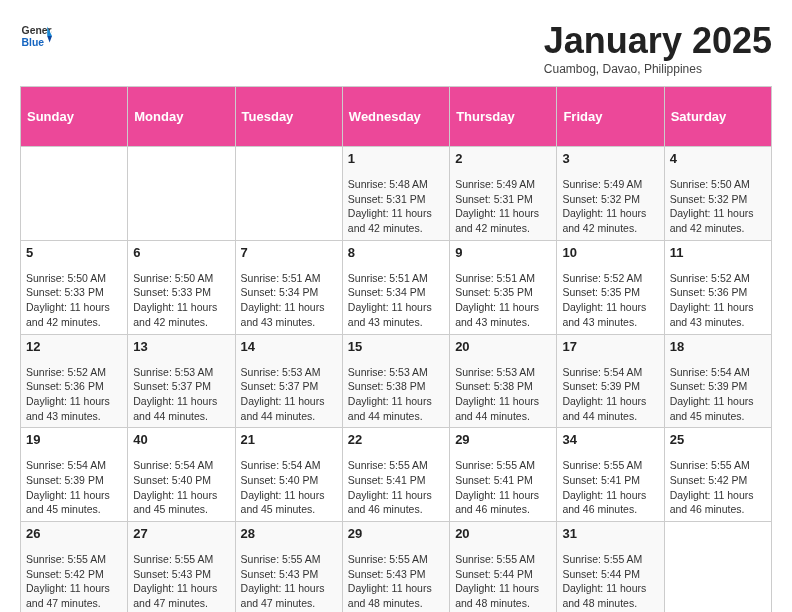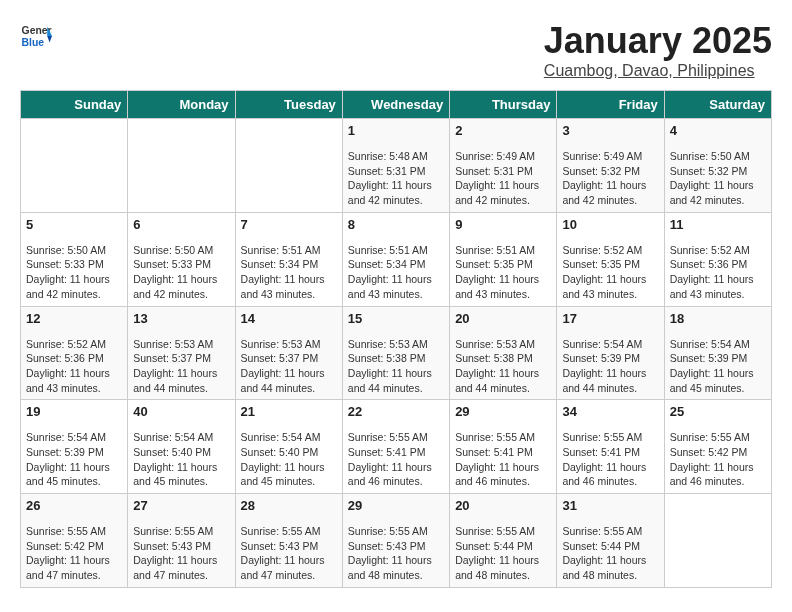--- a/index.html
+++ b/index.html
@@ -27,34 +27,33 @@
     }
     .title-area {
       text-align: left;
     }
     .month-title {
       font-size: 36px;
       font-weight: bold;
       color: #222;
     }
     .location-title {
-      font-size: 16px;
+      font-size: 12px;
       color: #444;
-      text-decoration: underline;
     }
     table {
       width: 100%;
       border-collapse: collapse;
       table-layout: fixed;
     }
     thead th {
-      background-color: #0f766e;
+      background-color: #ec4899;
       color: #fff;
-      text-align: right;
-      padding: 6px 6px;
+      text-align: left;
+      padding: 22px 6px;
       font-size: 13px;
       font-weight: bold;
       border: 1px solid #ccc;
     }
     tbody td {
       border: 1px solid #ccc;
       vertical-align: top;
       padding: 4px 5px;
       font-size: 11px;
       color: #222;

